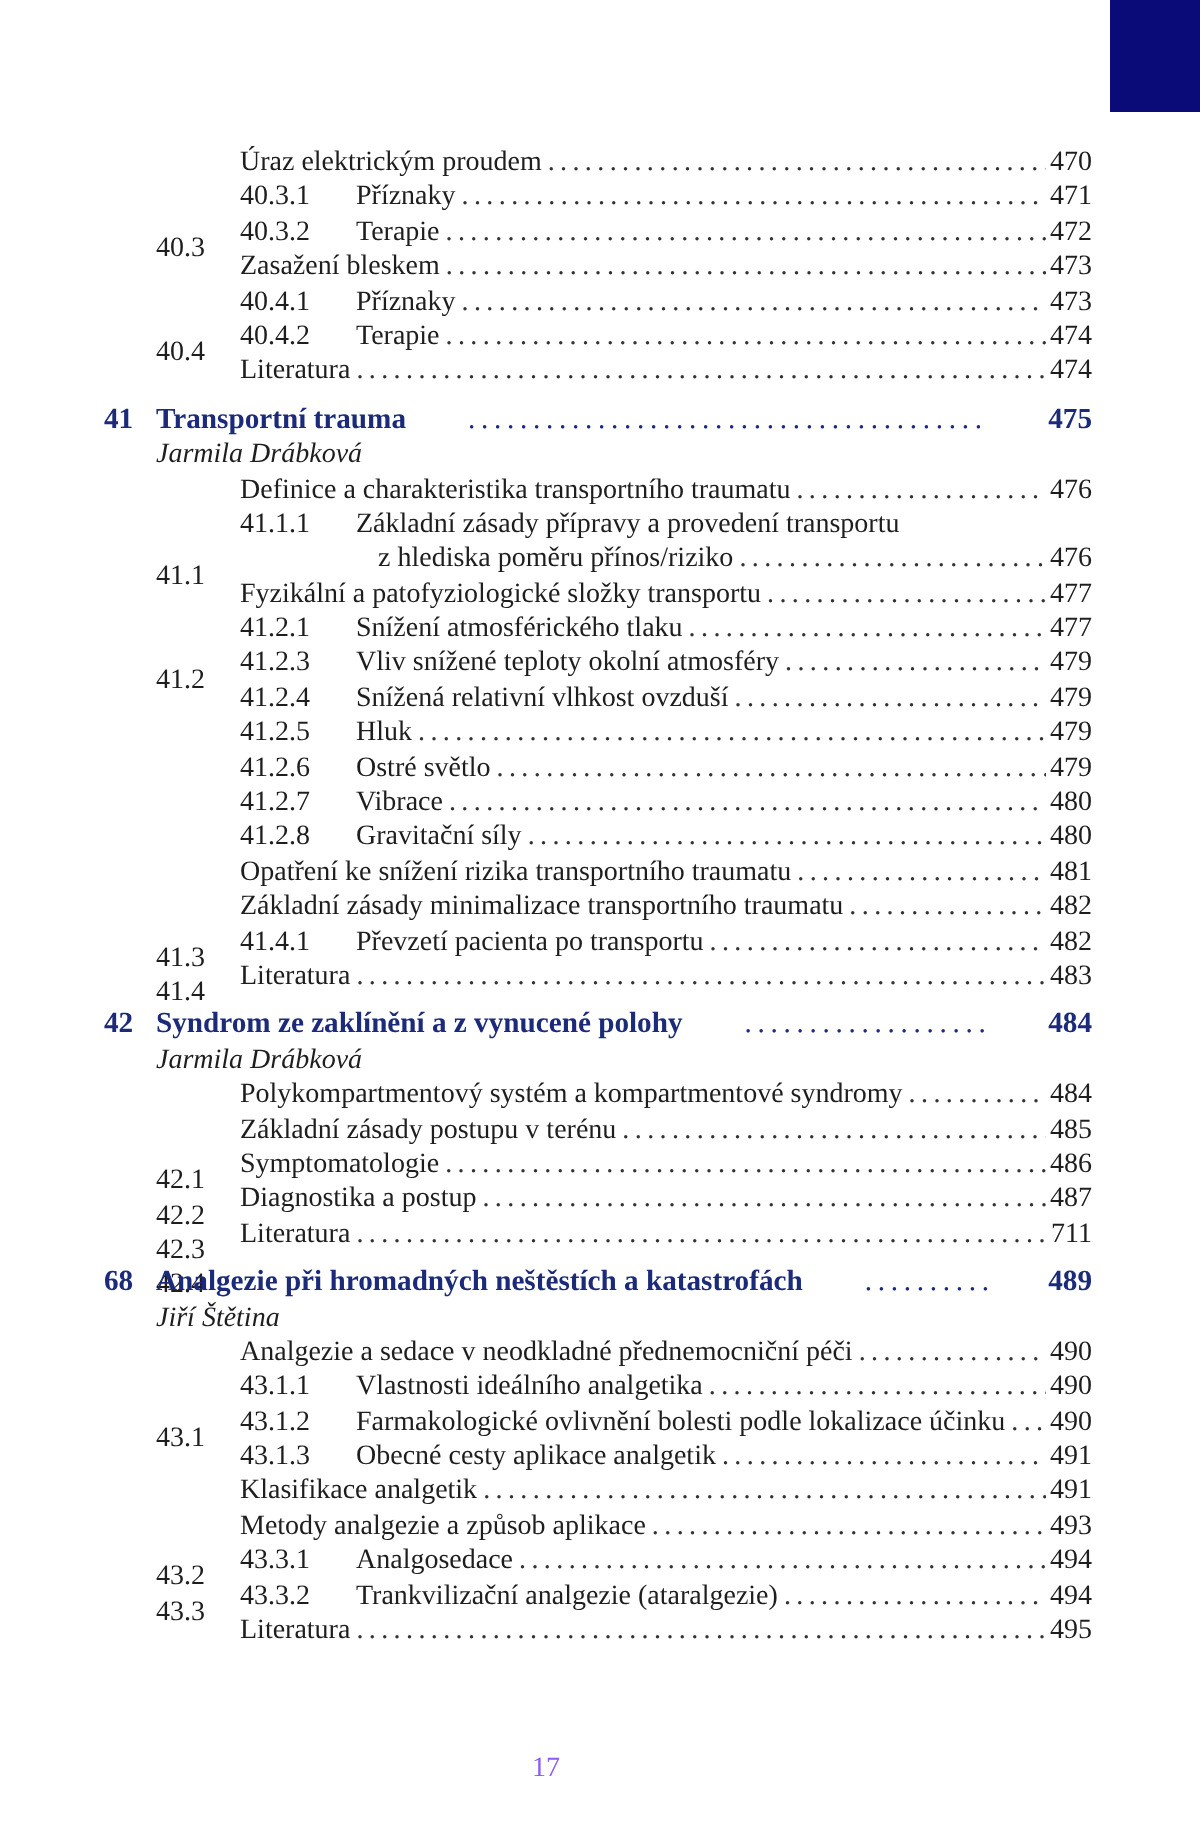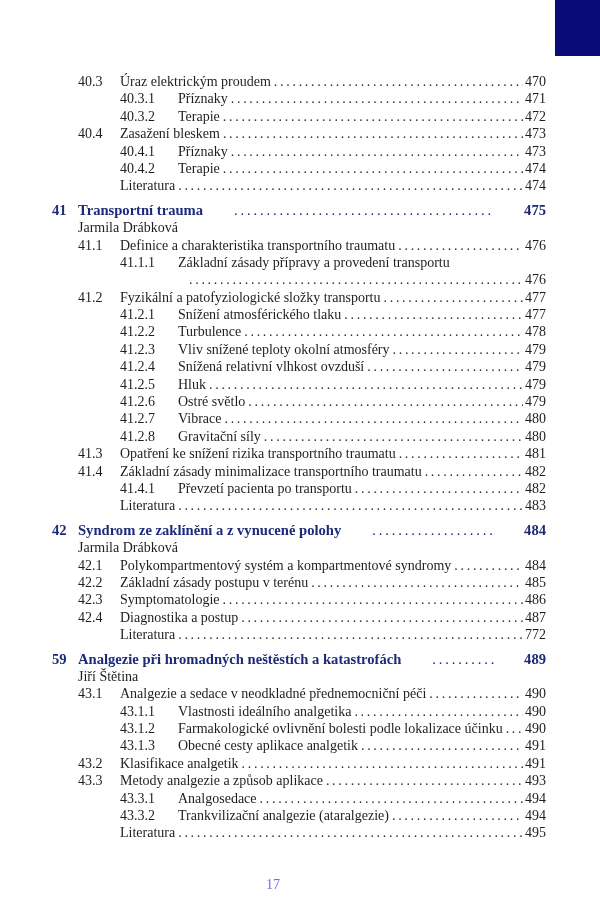--- a/index.html
+++ b/index.html
@@ -60,35 +60,36 @@
     .row .leader::before {
       content: ". . . . . . . . . . . . . . . . . . . . . . . . . . . . . . . . . . . . . . . . . . . . . . . . . . . . . . . . . . . . . . . . . . . . . . . . . . . . . . . . . . . . . . . . . . . . . . . . . . . . . . . . . . . . . . . . . . . . . . . . . . . . . . . . . . . . . . . . . . . . . . .";
       letter-spacing: -0.4px;
     }
     .row .page {
       padding-left: 2px;
       text-align: right;
       font-family: Liberation Serif, serif;
     }
     
-    .lvl-section .num { left: 78px; }
+    .lvl-section .num { left: 78px; margin-top: 43px; }
     .lvl-section .entry { left: 120px; }
     .lvl-sub .num { left: 120px; }
     .lvl-sub .entry { left: 168px; margin-left: 10px; }
     .lvl-cont .entry { left: 189px; }
     .lvl-lit .entry { left: 120px; }
     .chapter {
       color: #1c2a7a;
       font-weight: bold;
       font-size: 14.6px;
     }
     .chapter .num { left: 52px; text-align: center; }
     .chapter .entry { left: 78px; gap: 28px; }
     .chapter .leader { color: #1c2a7a; font-weight: normal; }
     .author {
+      font-style: italic;
     }
     .author .entry { left: 78px; right: auto; }
     .gap { height: 7px; }
     .page-number {
       position: absolute;
       left: 0;
       width: 546px;
       top: 877px;
       text-align: center;
       font-size: 14px;
@@ -180,46 +181,39 @@
       </span>
   </div>
   <div class="row lvl-sub">
     <span class="num">41.1.1</span>
     <span class="entry" style="right:auto">
         <span class="title">Základní zásady přípravy a provedení transportu</span>
       </span>
   </div>
   <div class="row lvl-cont">
     <span class="entry">
+        <span class="title">z hlediska poměru přínos/riziko</span>
         <span class="leader"></span>
         <span class="page">476</span>
       </span>
   </div>
   <div class="row lvl-section">
     <span class="num">41.2</span>
     <span class="entry">
         <span class="title">Fyzikální a patofyziologické složky transportu</span>
         <span class="leader"></span>
         <span class="page">477</span>
       </span>
   </div>
   <div class="row lvl-sub">
     <span class="num">41.2.1</span>
     <span class="entry">
         <span class="title">Snížení atmosférického tlaku</span>
         <span class="leader"></span>
         <span class="page">477</span>
-      </span>
-  </div>
-  <div class="row lvl-sub">
-    <span class="num">41.2.2</span>
-    <span class="entry">
-        <span class="title">Turbulence</span>
-        <span class="leader"></span>
-        <span class="page">478</span>
       </span>
   </div>
   <div class="row lvl-sub">
     <span class="num">41.2.3</span>
     <span class="entry">
         <span class="title">Vliv snížené teploty okolní atmosféry</span>
         <span class="leader"></span>
         <span class="page">479</span>
       </span>
   </div>
@@ -337,28 +331,28 @@
     <span class="entry">
         <span class="title">Diagnostika a postup</span>
         <span class="leader"></span>
         <span class="page">487</span>
       </span>
   </div>
   <div class="row lvl-lit">
     <span class="entry">
         <span class="title">Literatura</span>
         <span class="leader"></span>
-        <span class="page">772</span>
+        <span class="page">711</span>
       </span>
   </div>
 
   <div class="gap"></div>
 
   <div class="row chapter">
-    <span class="num">59</span>
+    <span class="num">68</span>
     <span class="entry">
         <span class="title">Analgezie při hromadných neštěstích a katastrofách</span>
         <span class="leader"></span>
         <span class="page">489</span>
       </span>
   </div>
   <div class="row author">
     <span class="entry">Jiří Štětina</span>
   </div>
   <div class="row lvl-section">

